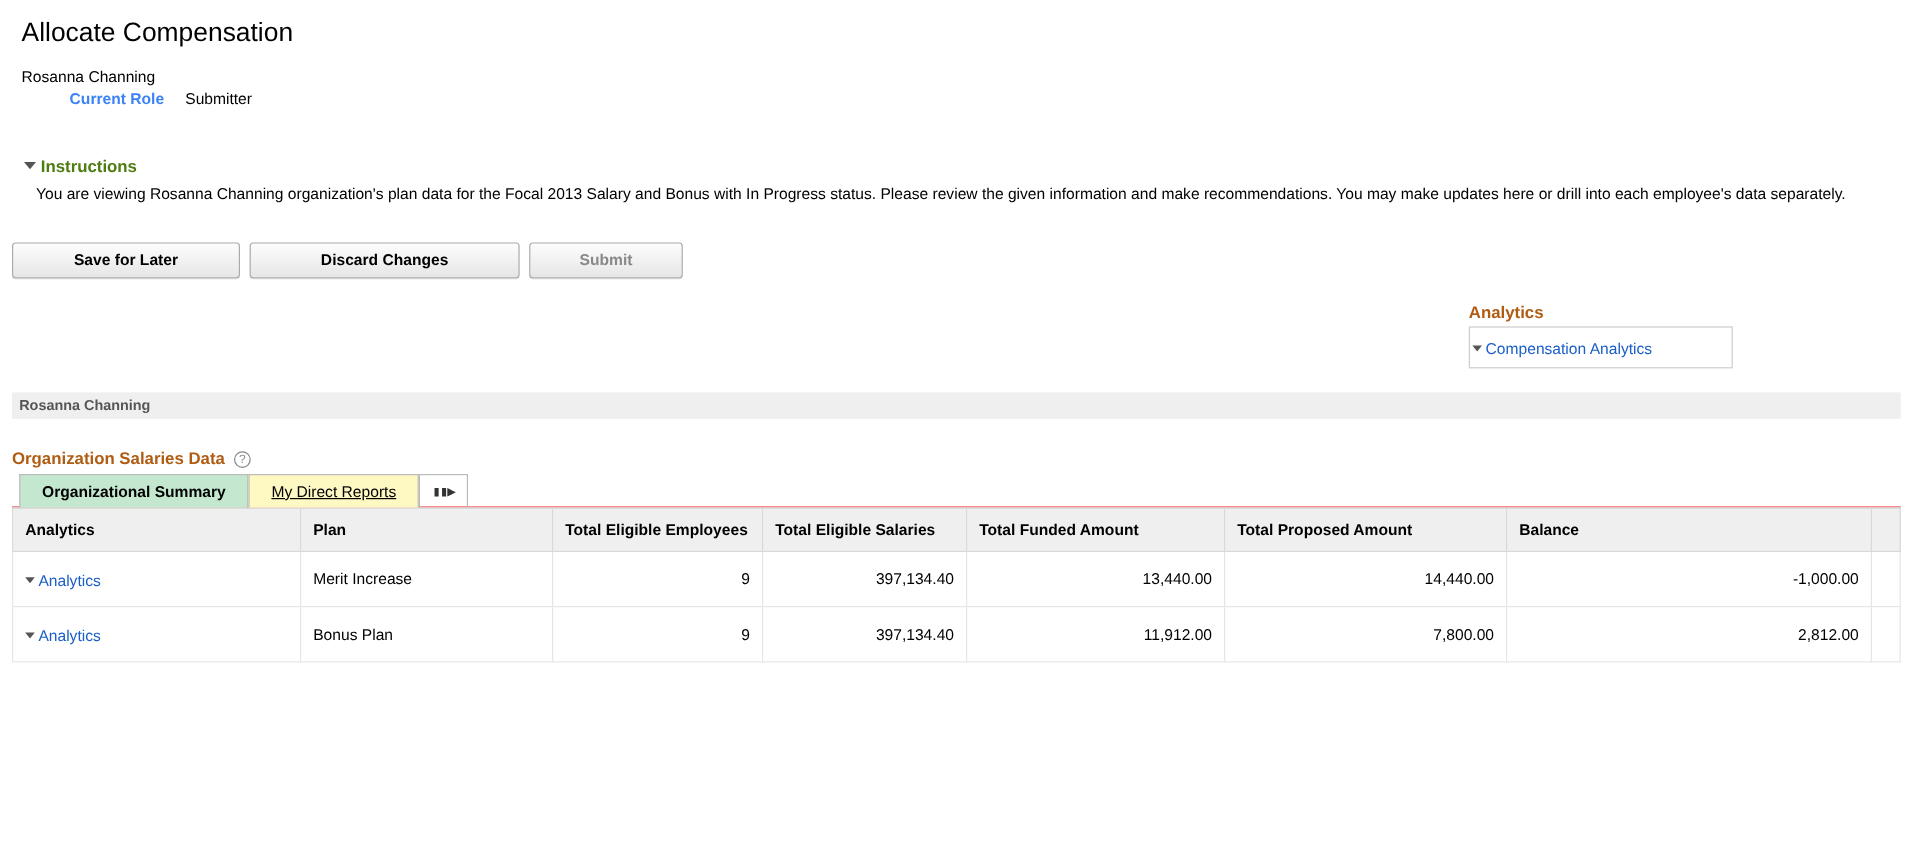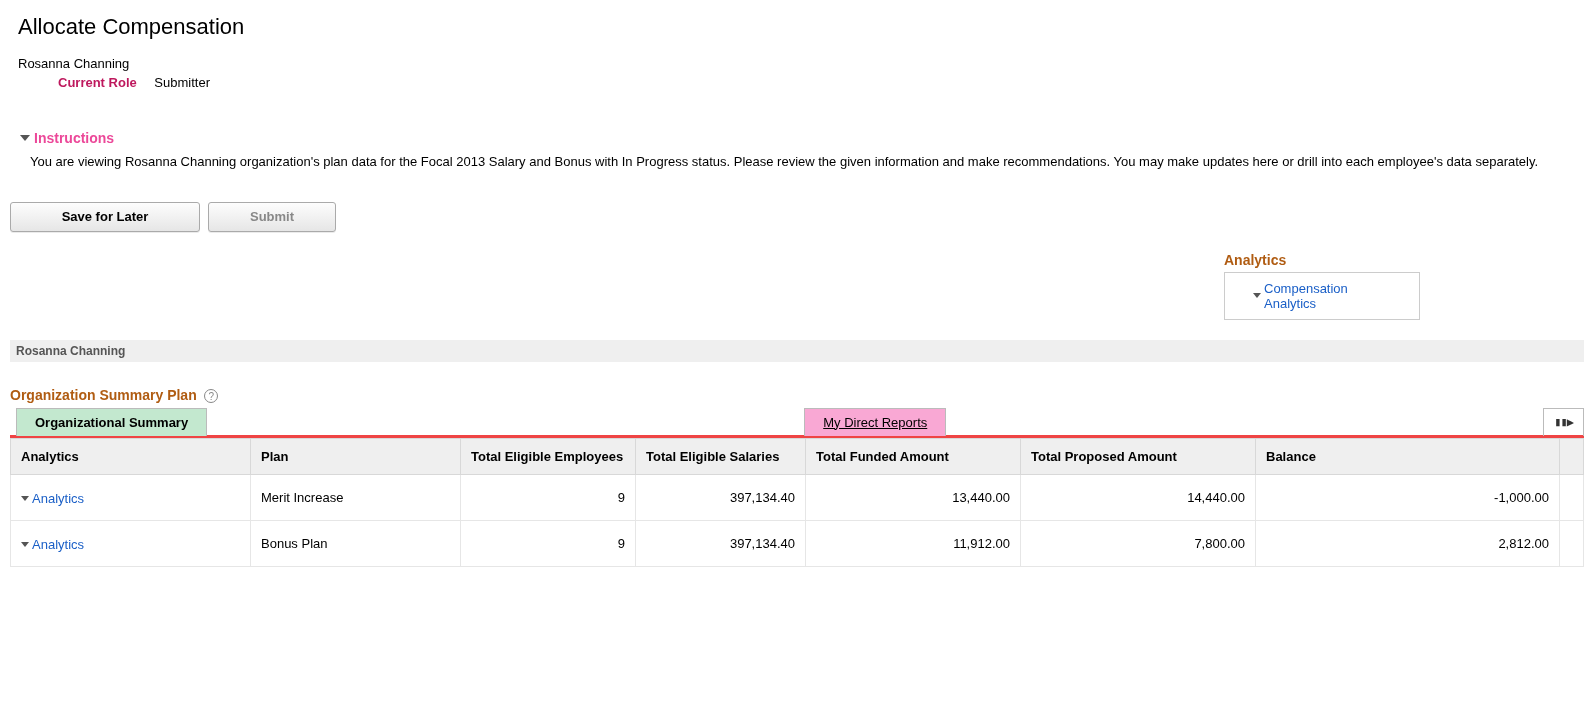--- a/index.html
+++ b/index.html
@@ -19,26 +19,26 @@
   }
   .user-block {
     margin-left: 8px;
     margin-bottom: 4px;
   }
   .role-row {
     margin-left: 48px;
     margin-bottom: 20px;
   }
   .role-label {
-    color: #be185d;
+    color: #3b82f6;
     font-weight: bold;
     margin-right: 14px;
   }
   .section-header {
-    color: #ec4899;
+    color: #4d7c0f;
     font-weight: bold;
     font-size: 14px;
     display: inline-flex;
     align-items: center;
     margin-left: 10px;
     margin-bottom: 6px;
     cursor: pointer;
     margin-top: 20px;
   }
   .section-header-plain {
@@ -114,22 +114,22 @@
     margin-bottom: 20px;
   }
   .analytics-title {
     color: #b05c12;
     font-weight: bold;
     font-size: 14px;
     margin-bottom: 4px;
   }
   .analytics-box {
     border: 1px solid #ccc;
-    padding: 8px 28px;
-    width: 196px;
+    padding: 8px 2px;
+    width: 220px;
   }
   .analytics-link {
     color: #1a5fc7;
     cursor: pointer;
   }
   .gray-bar {
     background: #efefef;
     padding: 4px 6px;
     font-size: 12px;
     font-weight: bold;
@@ -144,31 +144,30 @@
     color: #888;
     font-size: 10px;
     align-items: center;
     justify-content: center;
     margin-left: 4px;
     vertical-align: middle;
   }
   .tabs-row {
     display: flex;
     align-items: stretch;
-    border-bottom: 3px solid #ef4444;
+    border-bottom: 1px solid #ef4444;
     padding-left: 6px;
-    justify-content: space-between;
   }
   .tab {
     border: 1px solid #bbb;
     border-bottom: none;
     padding: 6px 18px;
     font-size: 13px;
     cursor: pointer;
-    background: #f9a8d4;
+    background: #fef9c3;
     position: relative;
     top: 1px;
   }
   .tab.active {
     background: #c3e8cf;
     font-weight: bold;
   }
   .tab.inactive span { text-decoration: underline; }
   .tab-expander {
     border: 1px solid #bbb;
@@ -226,39 +225,40 @@
 </div>
 
 <div class="section-header">
   <span class="tri-down"></span>
   <span>Instructions</span>
 </div>
 <div class="instructions-body">You are viewing Rosanna Channing organization's plan data for the Focal 2013 Salary and Bonus with In Progress status.  Please review the given information and make recommendations.  You may make updates here or drill into each employee's data separately.</div>
 
 <div class="action-row">
   <button class="btn btn-wide">Save for Later</button>
+  <button class="btn btn-wide2">Discard Changes</button>
   <button class="btn btn-med btn-disabled">Submit</button>
 </div>
 
 <div style="display:flex;">
   <div class="analytics-panel">
     <div class="analytics-title">Analytics</div>
     <div class="analytics-box">
       <span class="row-analytics">
         <span class="tri-down-sm"></span>
         <span class="analytics-link">Compensation Analytics</span>
       </span>
     </div>
   </div>
 </div>
 
 <div class="gray-bar">Rosanna Channing</div>
 
 <div>
-  <span class="section-header-plain">Organization Summary Plan</span>
+  <span class="section-header-plain">Organization Salaries Data</span>
   <span class="help-icon">?</span>
 </div>
 
 <div class="tabs-row">
   <div class="tab active">
     <span>Organizational Summary</span>
   </div>
   <div class="tab inactive">
     <span style="text-decoration: underline;">My Direct Reports</span>
   </div>

